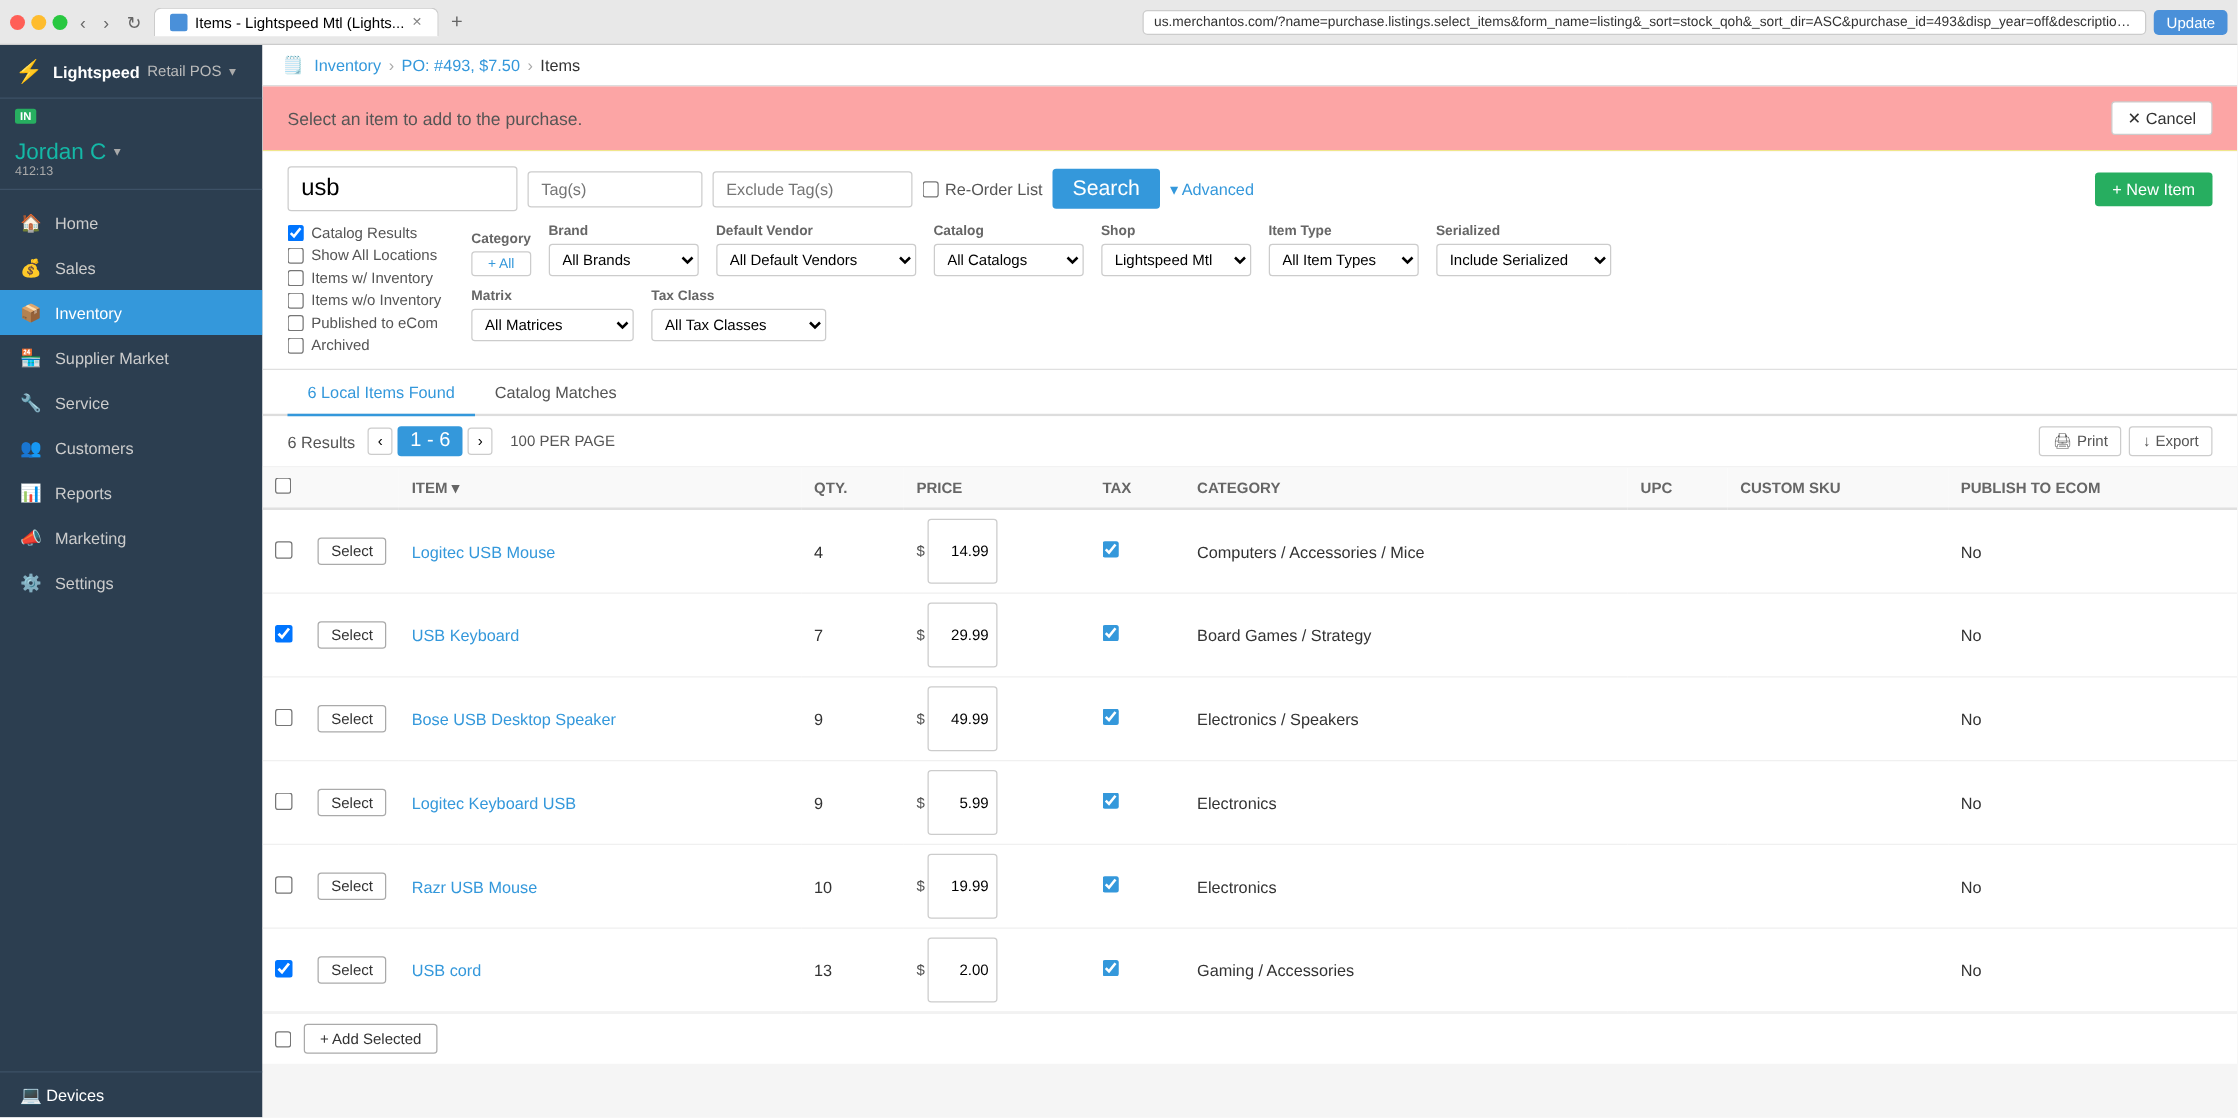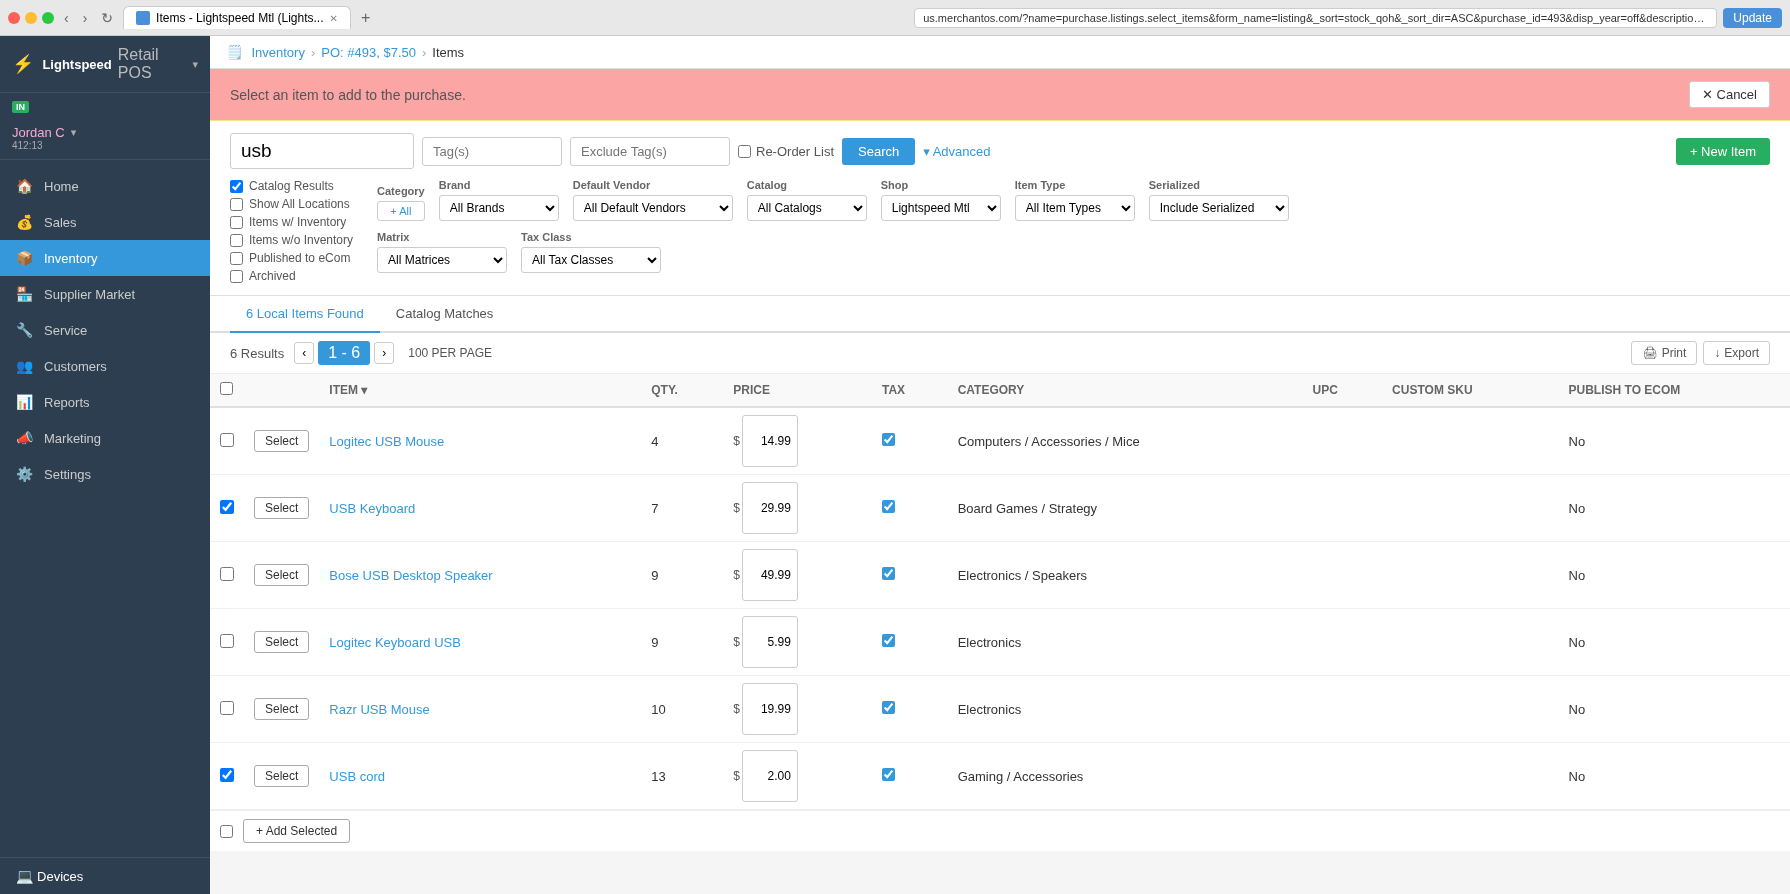--- a/index.html
+++ b/index.html
@@ -23,24 +23,24 @@
     .update-btn { background: #4a90d9; color: #fff; border: none; border-radius: 4px; padding: 3px 10px; font-size: 12px; cursor: pointer; }
 
     
     .app { display: flex; flex: 1; overflow: hidden; }
 
     
     .sidebar { width: 210px; background: #2c3e50; color: #fff; display: flex; flex-direction: column; flex-shrink: 0; }
     .sidebar-brand { padding: 10px 12px; display: flex; align-items: center; gap: 8px; border-bottom: 1px solid #3d5166; }
     .lightspeed-icon { color: #f39c12; font-size: 18px; }
     .brand-text { font-size: 13px; font-weight: 600; color: #fff; }
-    .retail-pos { font-size: 16px; color: #bbb; }
+    .retail-pos { font-size: 12px; color: #bbb; }
     .sidebar-user { padding: 8px 12px; display: flex; align-items: center; gap: 8px; border-bottom: 1px solid #3d5166; }
     .user-status { background: #27ae60; color: #fff; font-size: 9px; font-weight: bold; padding: 1px 4px; border-radius: 2px; }
-    .user-name { font-size: 13px; color: #f9a8d4; }
+    .user-name { font-size: 18px; color: #14b8a6; }
     .user-time { font-size: 10px; color: #aaa; }
     .sidebar-nav { flex: 1; padding: 8px 0; }
     .nav-item { display: flex; align-items: center; gap: 10px; padding: 10px 16px; color: #ccc; cursor: pointer; text-decoration: none; font-size: 13px; }
     .nav-item.active { background: #3498db; color: #fff; }
     .nav-icon { width: 18px; text-align: center; font-size: 14px; }
     .sidebar-footer { padding: 10px 16px; border-top: 1px solid #3d5166; }
 
     
     .main { flex: 1; display: flex; flex-direction: column; overflow: hidden; background: #f5f5f5; }
 
@@ -59,21 +59,21 @@
     .banner-text { font-size: 14px; color: #555; }
     .cancel-btn { background: #fff; border: 1px solid #ccc; border-radius: 3px; padding: 5px 12px; font-size: 13px; cursor: pointer; color: #333; }
 
     
     .search-area { background: #fff; padding: 12px 20px; border-bottom: 1px solid #e0e0e0; }
     .search-row { display: flex; align-items: center; gap: 8px; margin-bottom: 10px; }
     .search-input { border: 1px solid #ccc; border-radius: 3px; padding: 6px 10px; font-size: 19px; width: 184px; }
     .search-tags { border: 1px solid #ccc; border-radius: 3px; padding: 6px 10px; font-size: 13px; width: 140px; color: #999; }
     .exclude-tags { border: 1px solid #ccc; border-radius: 3px; padding: 6px 10px; font-size: 13px; width: 160px; color: #999; }
     .reorder-label { display: flex; align-items: center; gap: 5px; font-size: 13px; color: #555; white-space: nowrap; }
-    .search-btn { background: #3498db; color: #fff; border: none; border-radius: 3px; padding: 6px 16px; font-size: 13px; cursor: pointer; }
+    .search-btn { background: #3498db; color: #fff; border: none; border-radius: 3px; padding: 6px 16px; font-size: 17px; cursor: pointer; }
     .advanced-btn { background: none; border: none; color: #3498db; font-size: 13px; cursor: pointer; }
     .new-item-btn { background: #27ae60; color: #fff; border: none; border-radius: 3px; padding: 6px 14px; font-size: 13px; cursor: pointer; margin-left: auto; }
     .filter-select { border: 1px solid #ccc; border-radius: 3px; padding: 4px 6px; font-size: 12px; background: #fff; }
     .checkboxes-group { display: flex; flex-direction: column; gap: 4px; }
     .checkbox-item { display: flex; align-items: center; gap: 6px; font-size: 12px; color: #555; }
     .add-all-btn { background: #fff; border: 1px solid #ccc; border-radius: 3px; padding: 3px 8px; font-size: 11px; cursor: pointer; color: #3498db; }
     .filter-block { display: flex; flex-direction: column; gap: 4px; }
     .filter-block label { font-size: 11px; color: #666; font-weight: 600; }
     .filter-block select { font-size: 12px; border: 1px solid #ccc; border-radius: 3px; padding: 4px 6px; background: #fff; min-width: 120px; }
 

